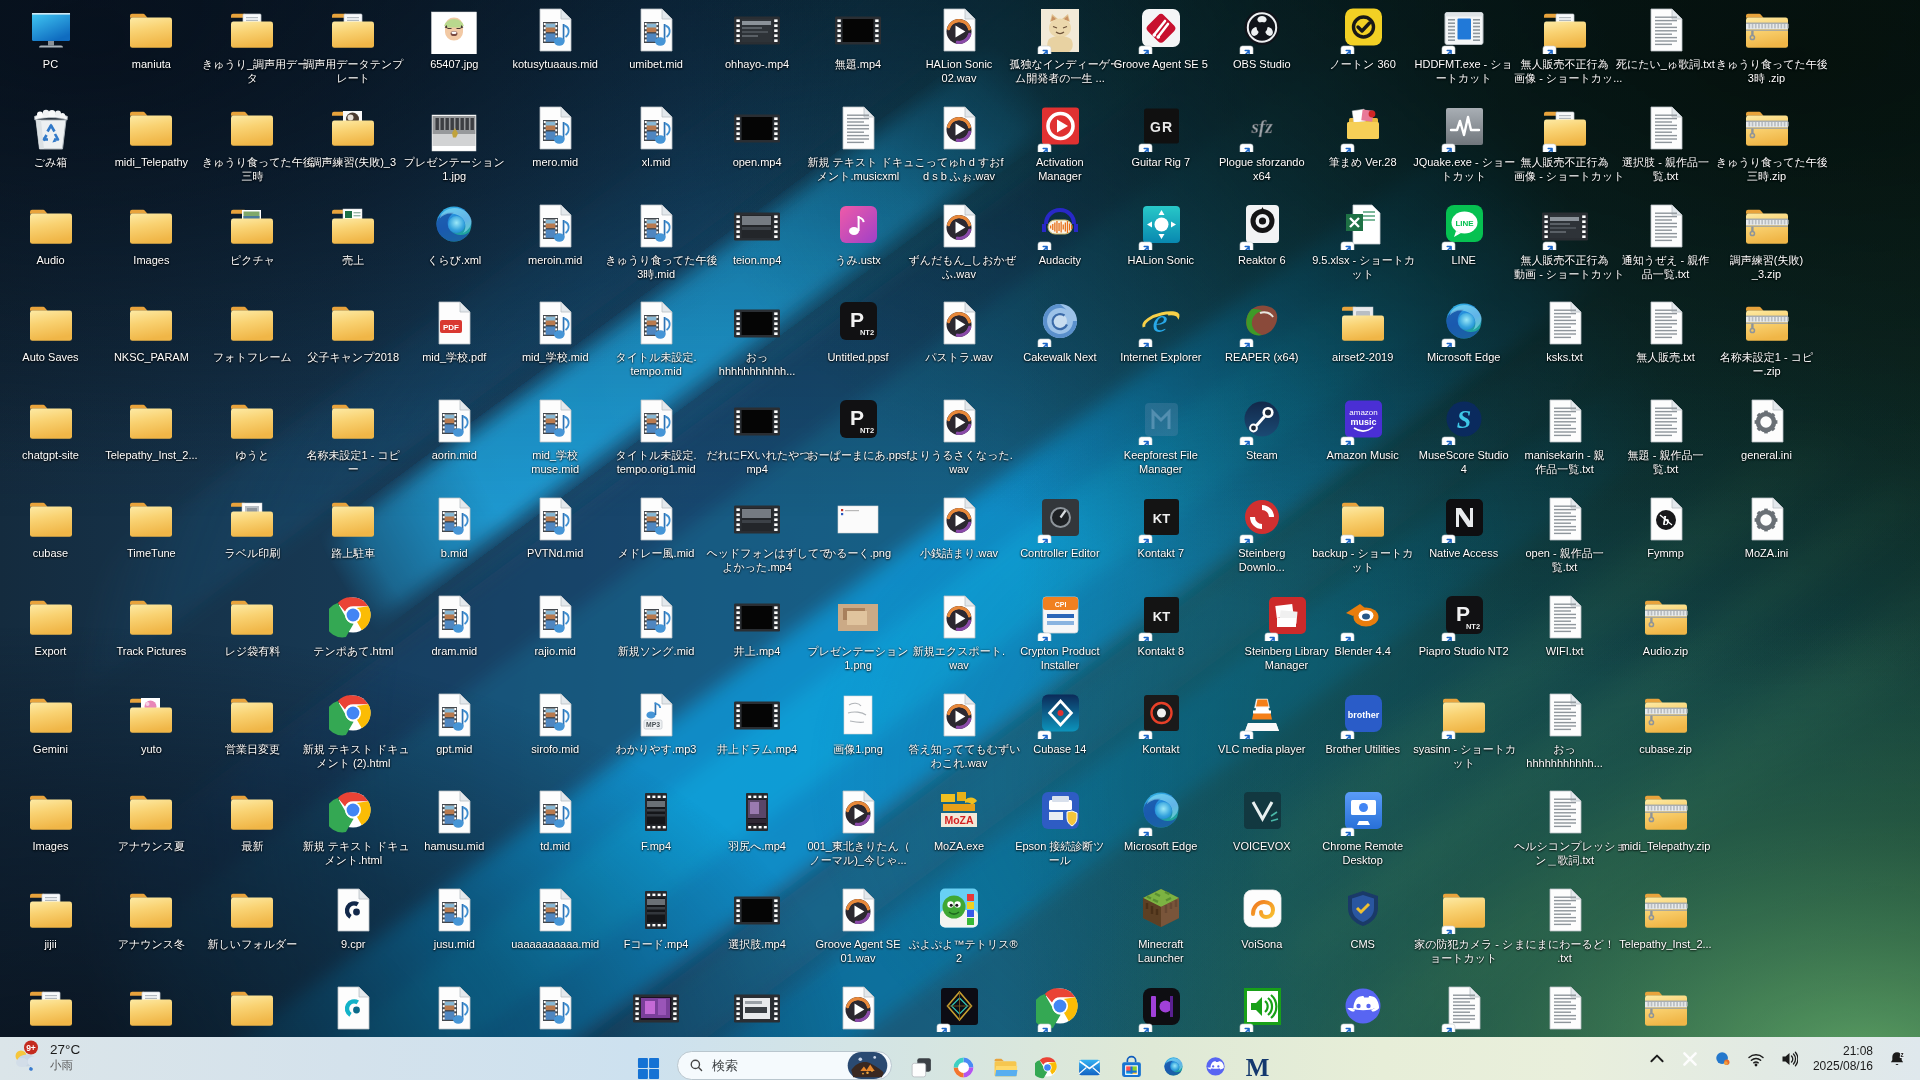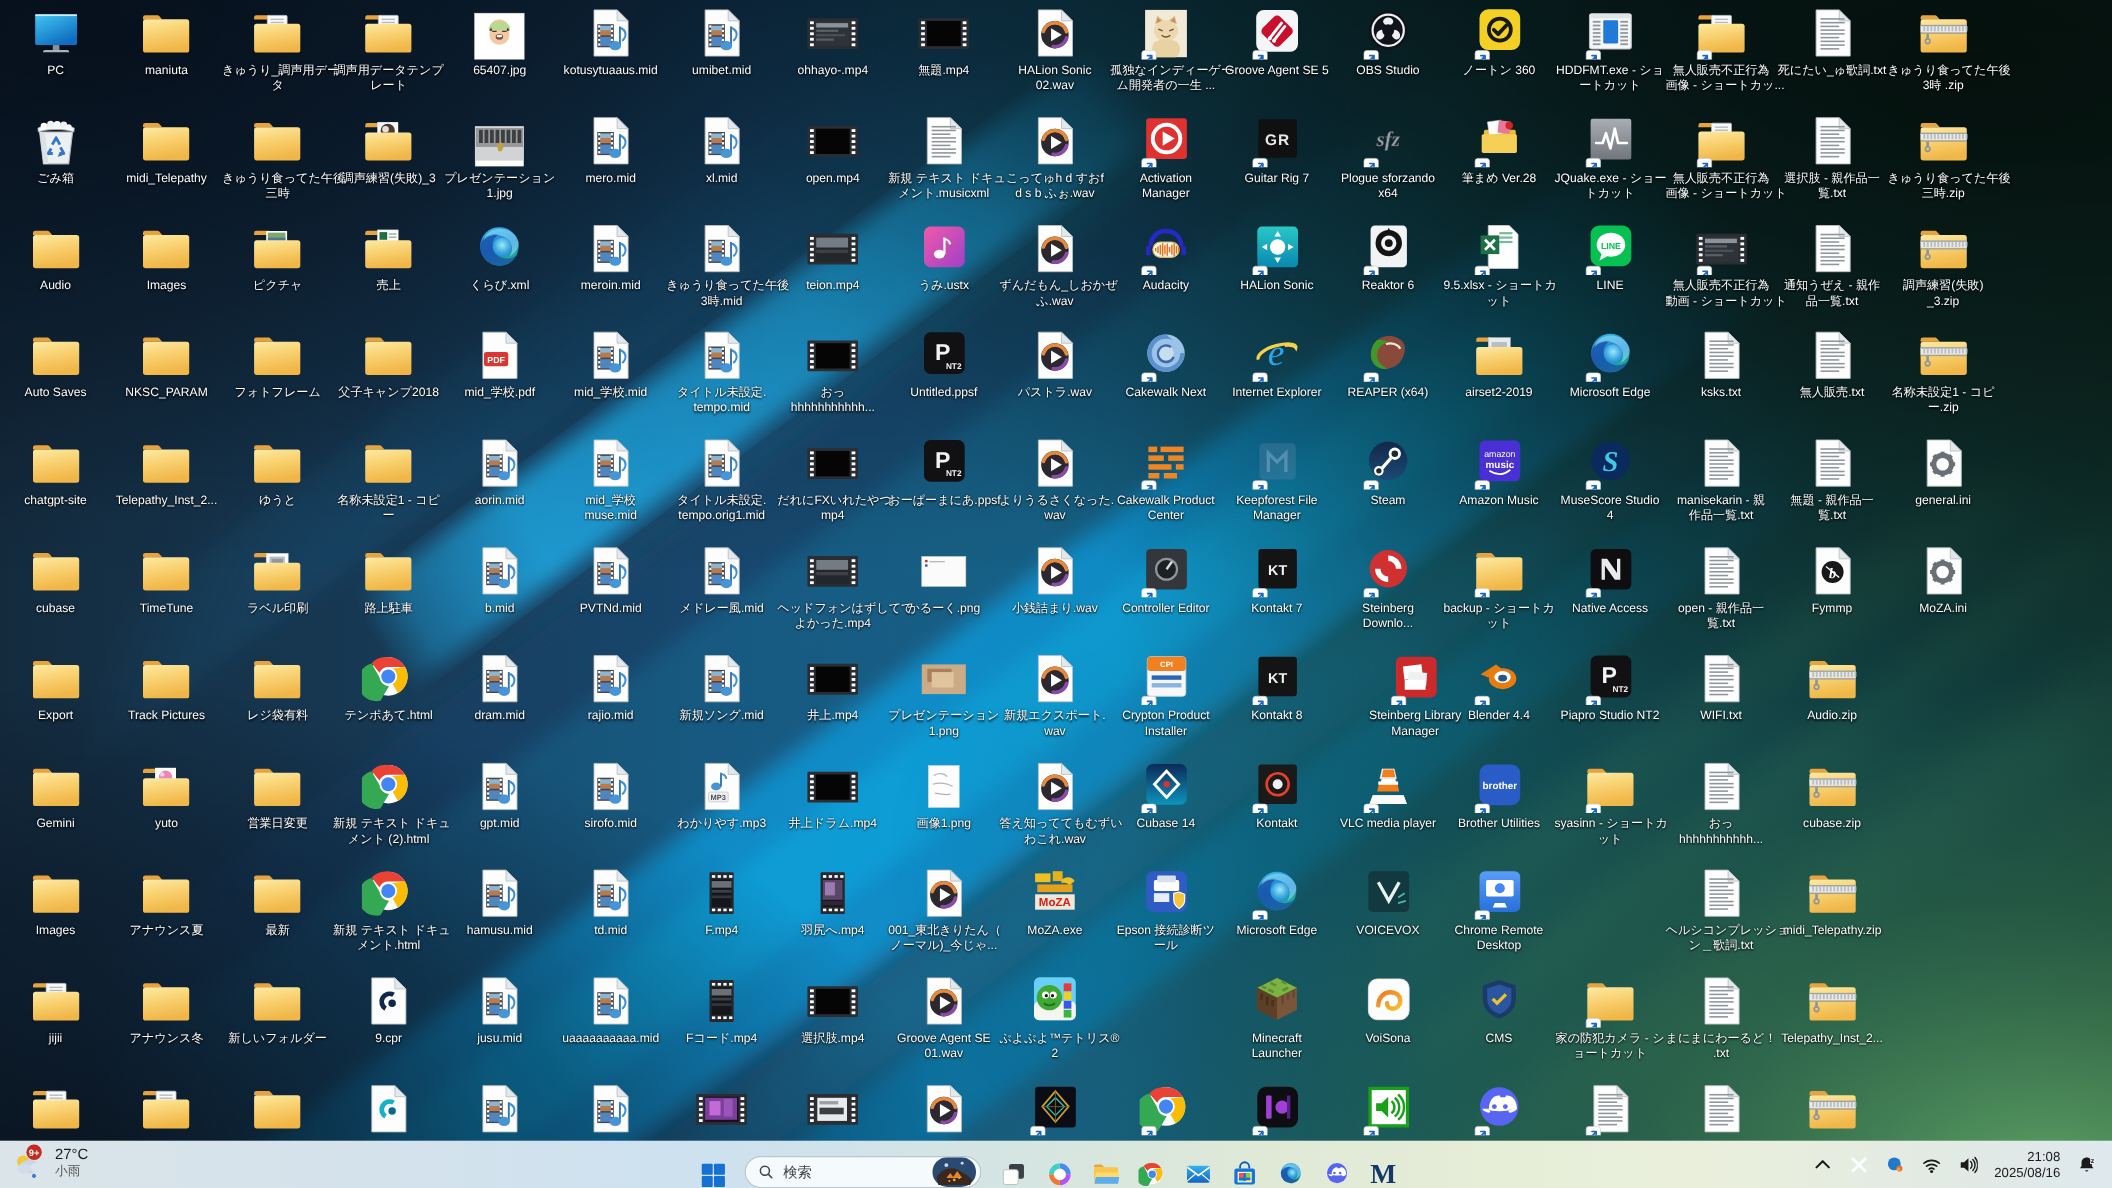--- a/index.html
+++ b/index.html
@@ -1371,39 +1371,20 @@
         <path d="M9 3h21l10 10v32H9z" fill="#fdfdfd" stroke="#b9bfc4" stroke-width="0.8"></path>
         <path d="M30 3l10 10h-10z" fill="#e3e8ec" stroke="#b9bfc4" stroke-width="0.8"></path>
         <circle cx="24" cy="25.5" r="12.5" fill="#2c2830"></circle>
         <path d="M13.6 22.5A10.8 10.8 0 0 1 34.4 22.7" fill="none" stroke="#e8883a" stroke-width="3.4" stroke-linecap="round"></path>
         <path d="M34.6 28.5A10.8 10.8 0 0 1 22.5 36.2" fill="none" stroke="#8a4aa8" stroke-width="3.4" stroke-linecap="round"></path>
         <circle cx="24" cy="25.5" r="9.1" fill="#2c2830"></circle>
         <path d="M20.5 19.6l9.8 5.9-9.8 5.9z" fill="#fff"></path>
       </svg>
       <div class="lb">よりうるさくなった.<br>wav</div>
     </div>
-<div class="it" style="left:1009.4px;top:391.2px">
-      <svg class="ic" viewBox="0 0 48 48">
-        <g fill="#f08622">
-          <rect x="8" y="9" width="8" height="5"></rect>
-          <rect x="19" y="9" width="21" height="5"></rect>
-          <rect x="8" y="17" width="14" height="5"></rect>
-          <rect x="26" y="17" width="14" height="5"></rect>
-          <rect x="8" y="25" width="21" height="5"></rect>
-          <rect x="33" y="25" width="7" height="5"></rect>
-          <rect x="8" y="33" width="10" height="5"></rect>
-          <rect x="22" y="33" width="12" height="5"></rect>
-        </g>
-        <g>
-          <rect x="2" y="40" width="13" height="13" rx="2.5" fill="#fff" stroke="#c8ced2" stroke-width="0.6"></rect>
-          <path d="M6 50l5-5M7.2 44.6h3.9v3.9" stroke="#1b66c8" stroke-width="1.5" fill="none" stroke-linecap="round" stroke-linejoin="round"></path>
-        </g>
-      </svg>
-      <div class="lb">Cakewalk Product<br>Center</div>
-    </div>
 <div class="it" style="left:1110.3px;top:391.2px">
       <svg class="ic" viewBox="0 0 48 48">
         <rect x="8" y="6" width="33" height="33" rx="4" fill="#5a88a8" opacity="0.35"></rect>
         <path d="M16 32V15l8 8 8-8v17" fill="none" stroke="#7aaac8" stroke-width="3" opacity="0.55"></path>
         <g>
           <rect x="2" y="40" width="13" height="13" rx="2.5" fill="#fff" stroke="#c8ced2" stroke-width="0.6"></rect>
           <path d="M6 50l5-5M7.2 44.6h3.9v3.9" stroke="#1b66c8" stroke-width="1.5" fill="none" stroke-linecap="round" stroke-linejoin="round"></path>
         </g>
       </svg>
       <div class="lb">Keepforest File<br>Manager</div>

